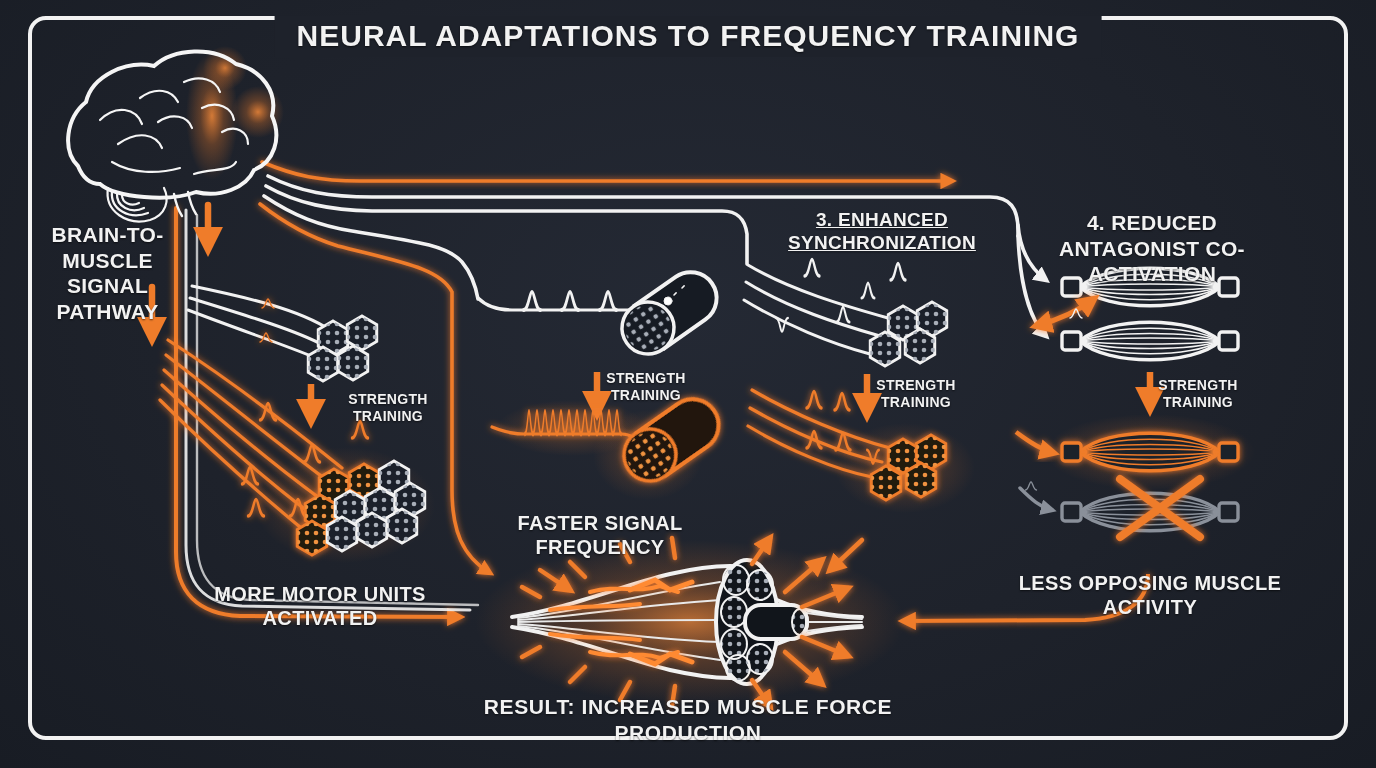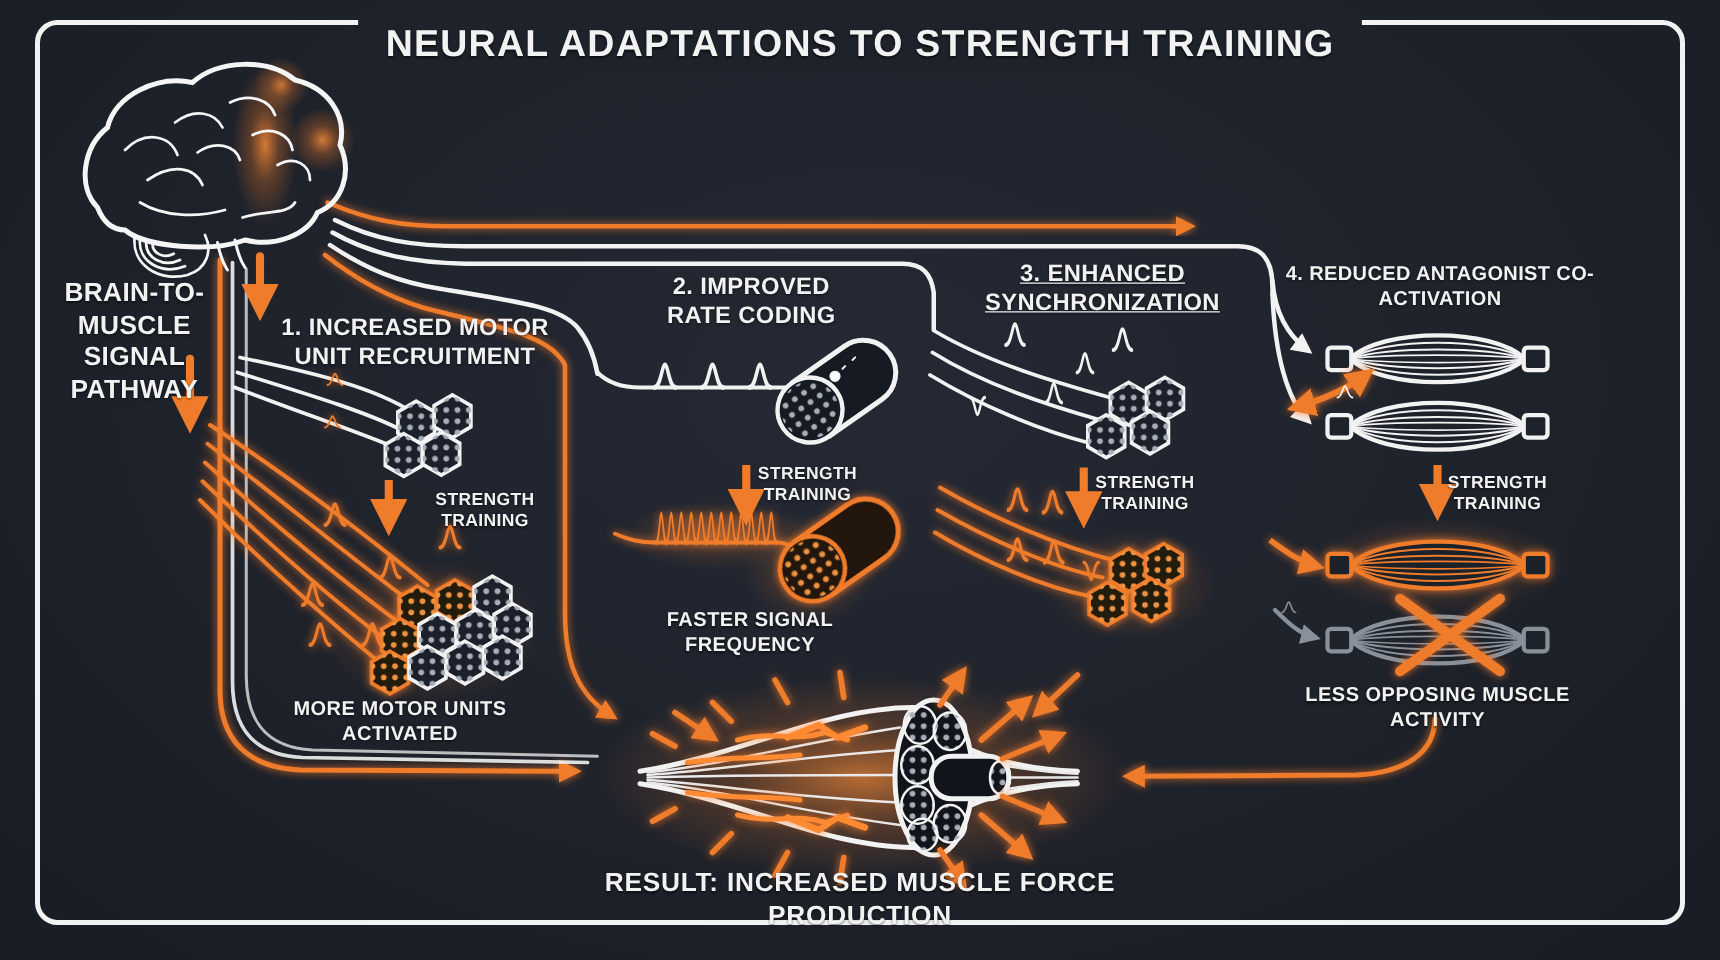--- a/index.html
+++ b/index.html
@@ -10,27 +10,27 @@
   }
   #art{position:absolute;left:0;top:0;}
   .lbl{position:absolute;color:#f2f2f2;font-weight:bold;text-align:center;
        letter-spacing:.3px;line-height:1.22;text-shadow:0 1px 2px rgba(0,0,0,.6);}
   #title{top:16px;left:50%;transform:translateX(-50%);font-size:30px;letter-spacing:1px;
          background:#1e222b;padding:2px 22px;white-space:nowrap;}
   #pathway{left:25px;top:222px;width:165px;font-size:21px;}
   #h1{left:212px;top:251px;width:240px;font-size:19px;}
   #h2{left:521px;top:218px;width:160px;font-size:19px;}
   #h3{left:772px;top:208px;width:220px;font-size:19px;text-decoration:underline;}
-  #h4{left:1017px;top:210px;width:270px;font-size:16px;}
+  #h4{left:1017px;top:210px;width:270px;font-size:21px;}
   .st{width:110px;font-size:14px;}
   #st1{left:333px;top:391px;}
   #st2{left:591px;top:370px;}
   #st3{left:861px;top:377px;}
   #st4{left:1143px;top:377px;}
-  .cap{font-size:16px;letter-spacing:.4px;}
+  .cap{font-size:20px;letter-spacing:.4px;margin-top:24px;}
   #cap1{left:190px;top:558px;width:260px;}
   #cap2{left:480px;top:487px;width:240px;}
   #cap3{left:736px;top:506px;width:260px;}
   #cap4{left:1010px;top:547px;width:280px;}
   #result{left:438px;top:694px;width:500px;font-size:21px;letter-spacing:.6px;}
 </style>
 </head>
 <body>
 
 <div id="stage">
@@ -344,25 +344,23 @@
       <path d="M-105,-45 L-120,-60"></path>
       <path d="M-150,-25 L-168,-35"></path>
       <path d="M-60,60 L-70,78"></path>
       <path d="M-15,64 L-18,84"></path>
       <path d="M-105,45 L-120,60"></path>
       <path d="M-150,25 L-168,35"></path>
     </g>
   </g>
 </svg>
 
-<div class="lbl" id="title">NEURAL ADAPTATIONS TO STRENGTH TRAINING</div>
+<div class="lbl" id="title">NEURAL ADAPTATIONS TO FREQUENCY TRAINING</div>
 <div class="lbl" id="pathway">BRAIN-TO-MUSCLE SIGNAL PATHWAY</div>
 
-<div class="lbl" id="h1">1. INCREASED MOTOR UNIT RECRUITMENT</div>
-<div class="lbl" id="h2">2. IMPROVED RATE CODING</div>
 <div class="lbl" id="h3">3. ENHANCED SYNCHRONIZATION</div>
 <div class="lbl" id="h4">4. REDUCED ANTAGONIST CO-ACTIVATION</div>
 
 <div class="lbl st" id="st1">STRENGTH TRAINING</div>
 <div class="lbl st" id="st2">STRENGTH TRAINING</div>
 <div class="lbl st" id="st3">STRENGTH TRAINING</div>
 <div class="lbl st" id="st4">STRENGTH TRAINING</div>
 
 <div class="lbl cap" id="cap1">MORE MOTOR UNITS ACTIVATED</div>
 <div class="lbl cap" id="cap2">FASTER SIGNAL FREQUENCY</div>

